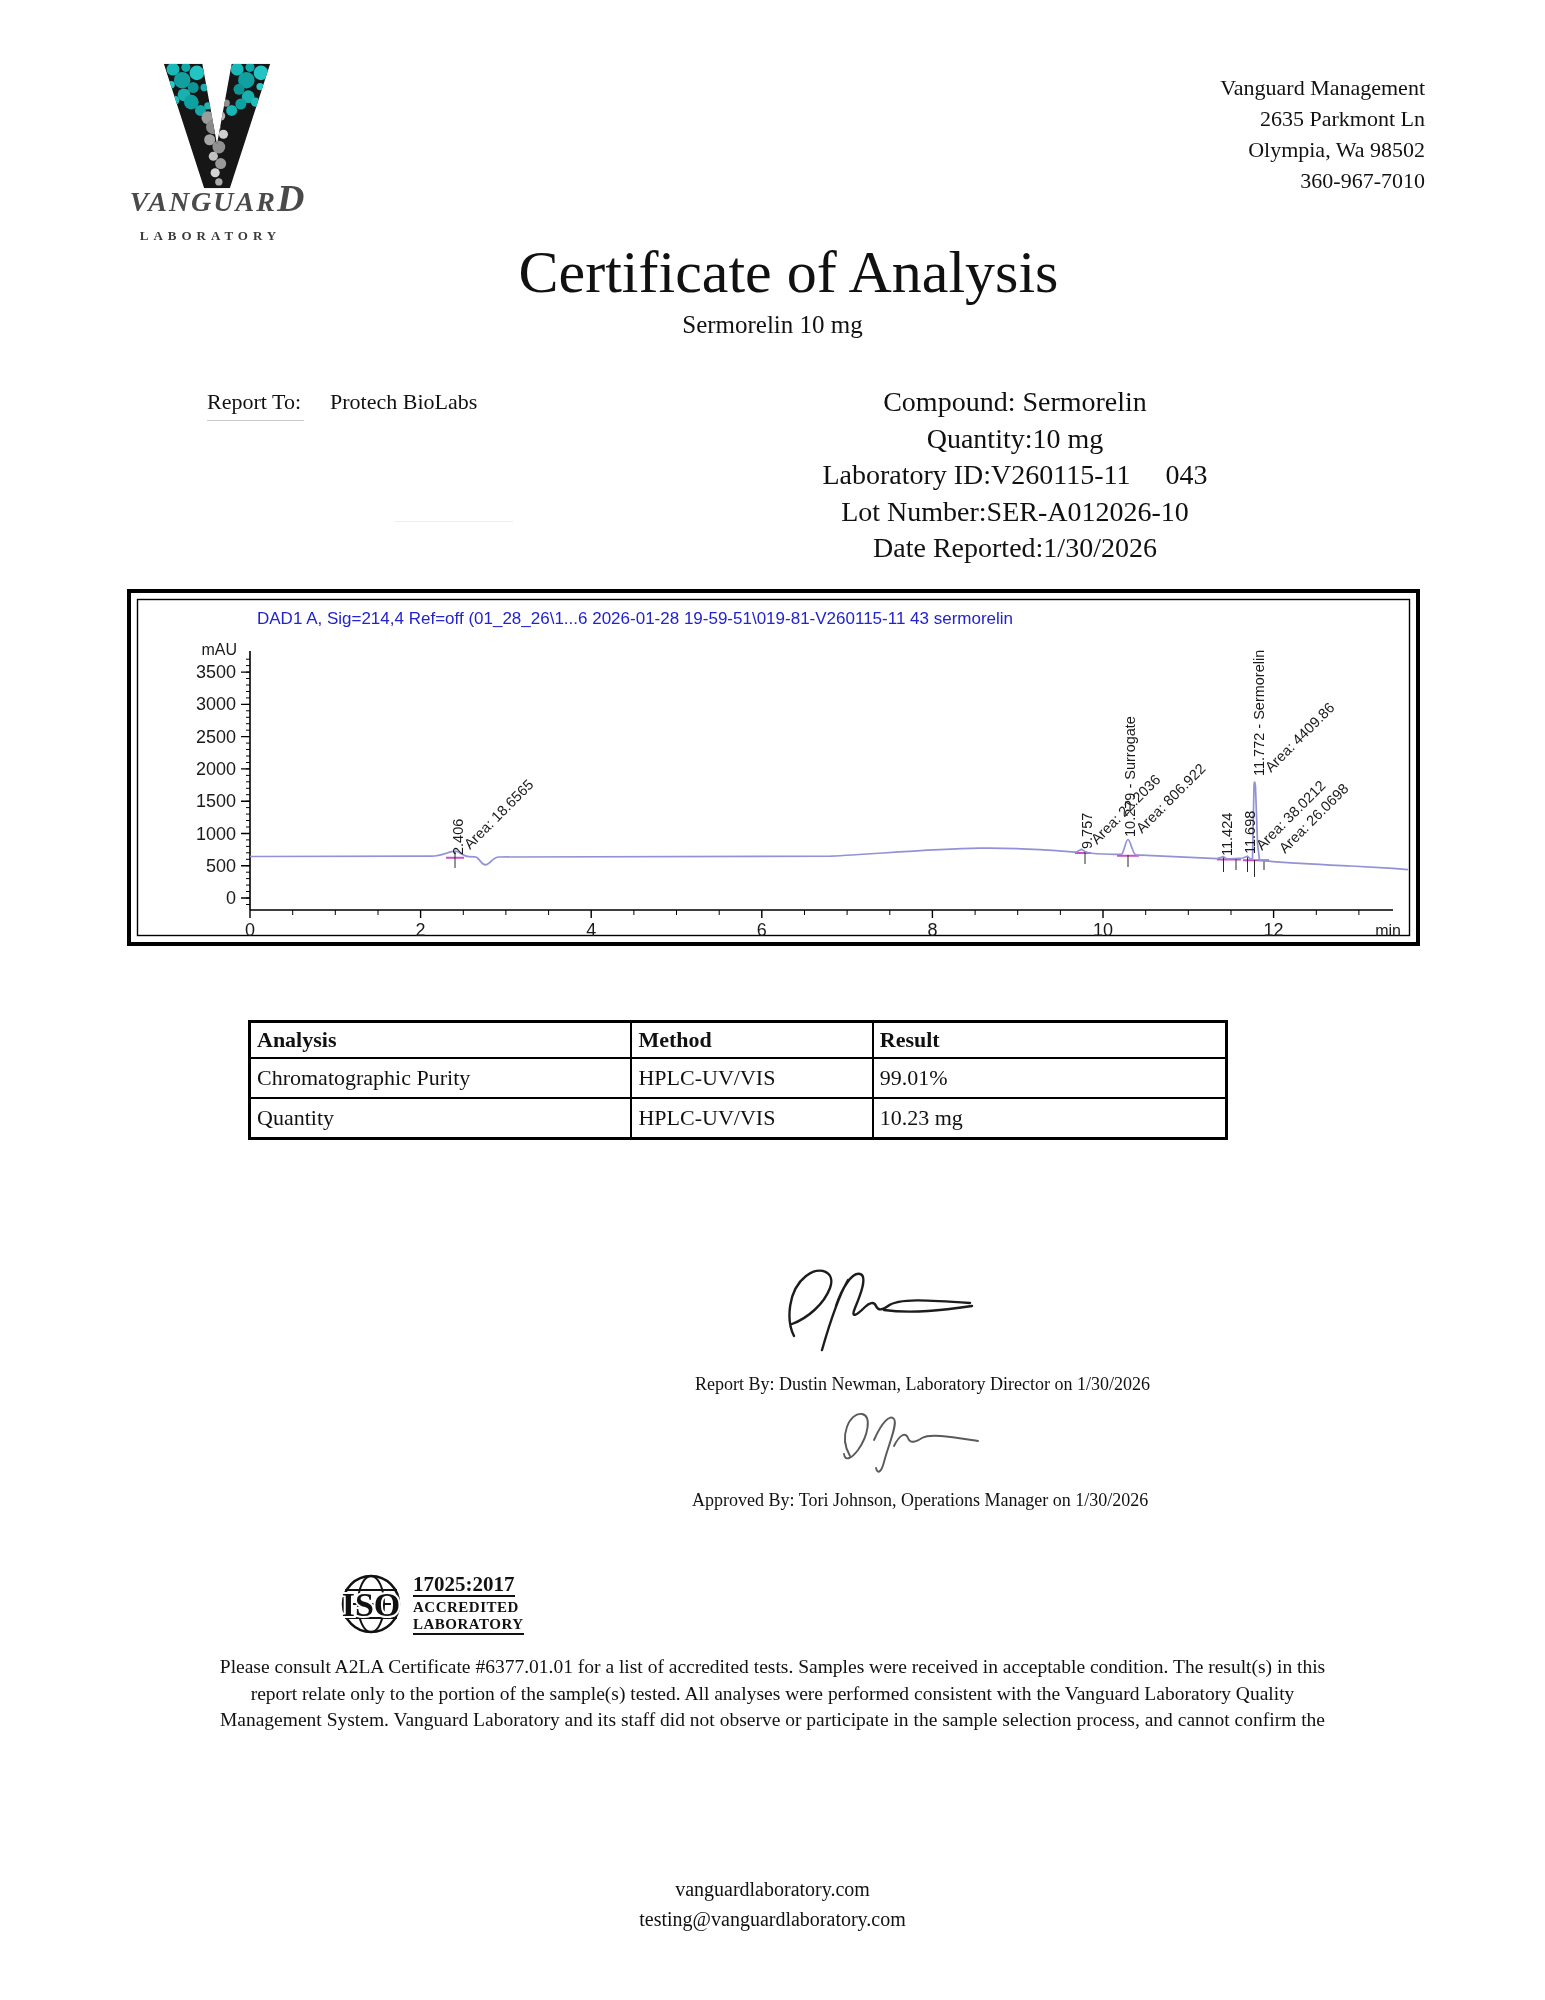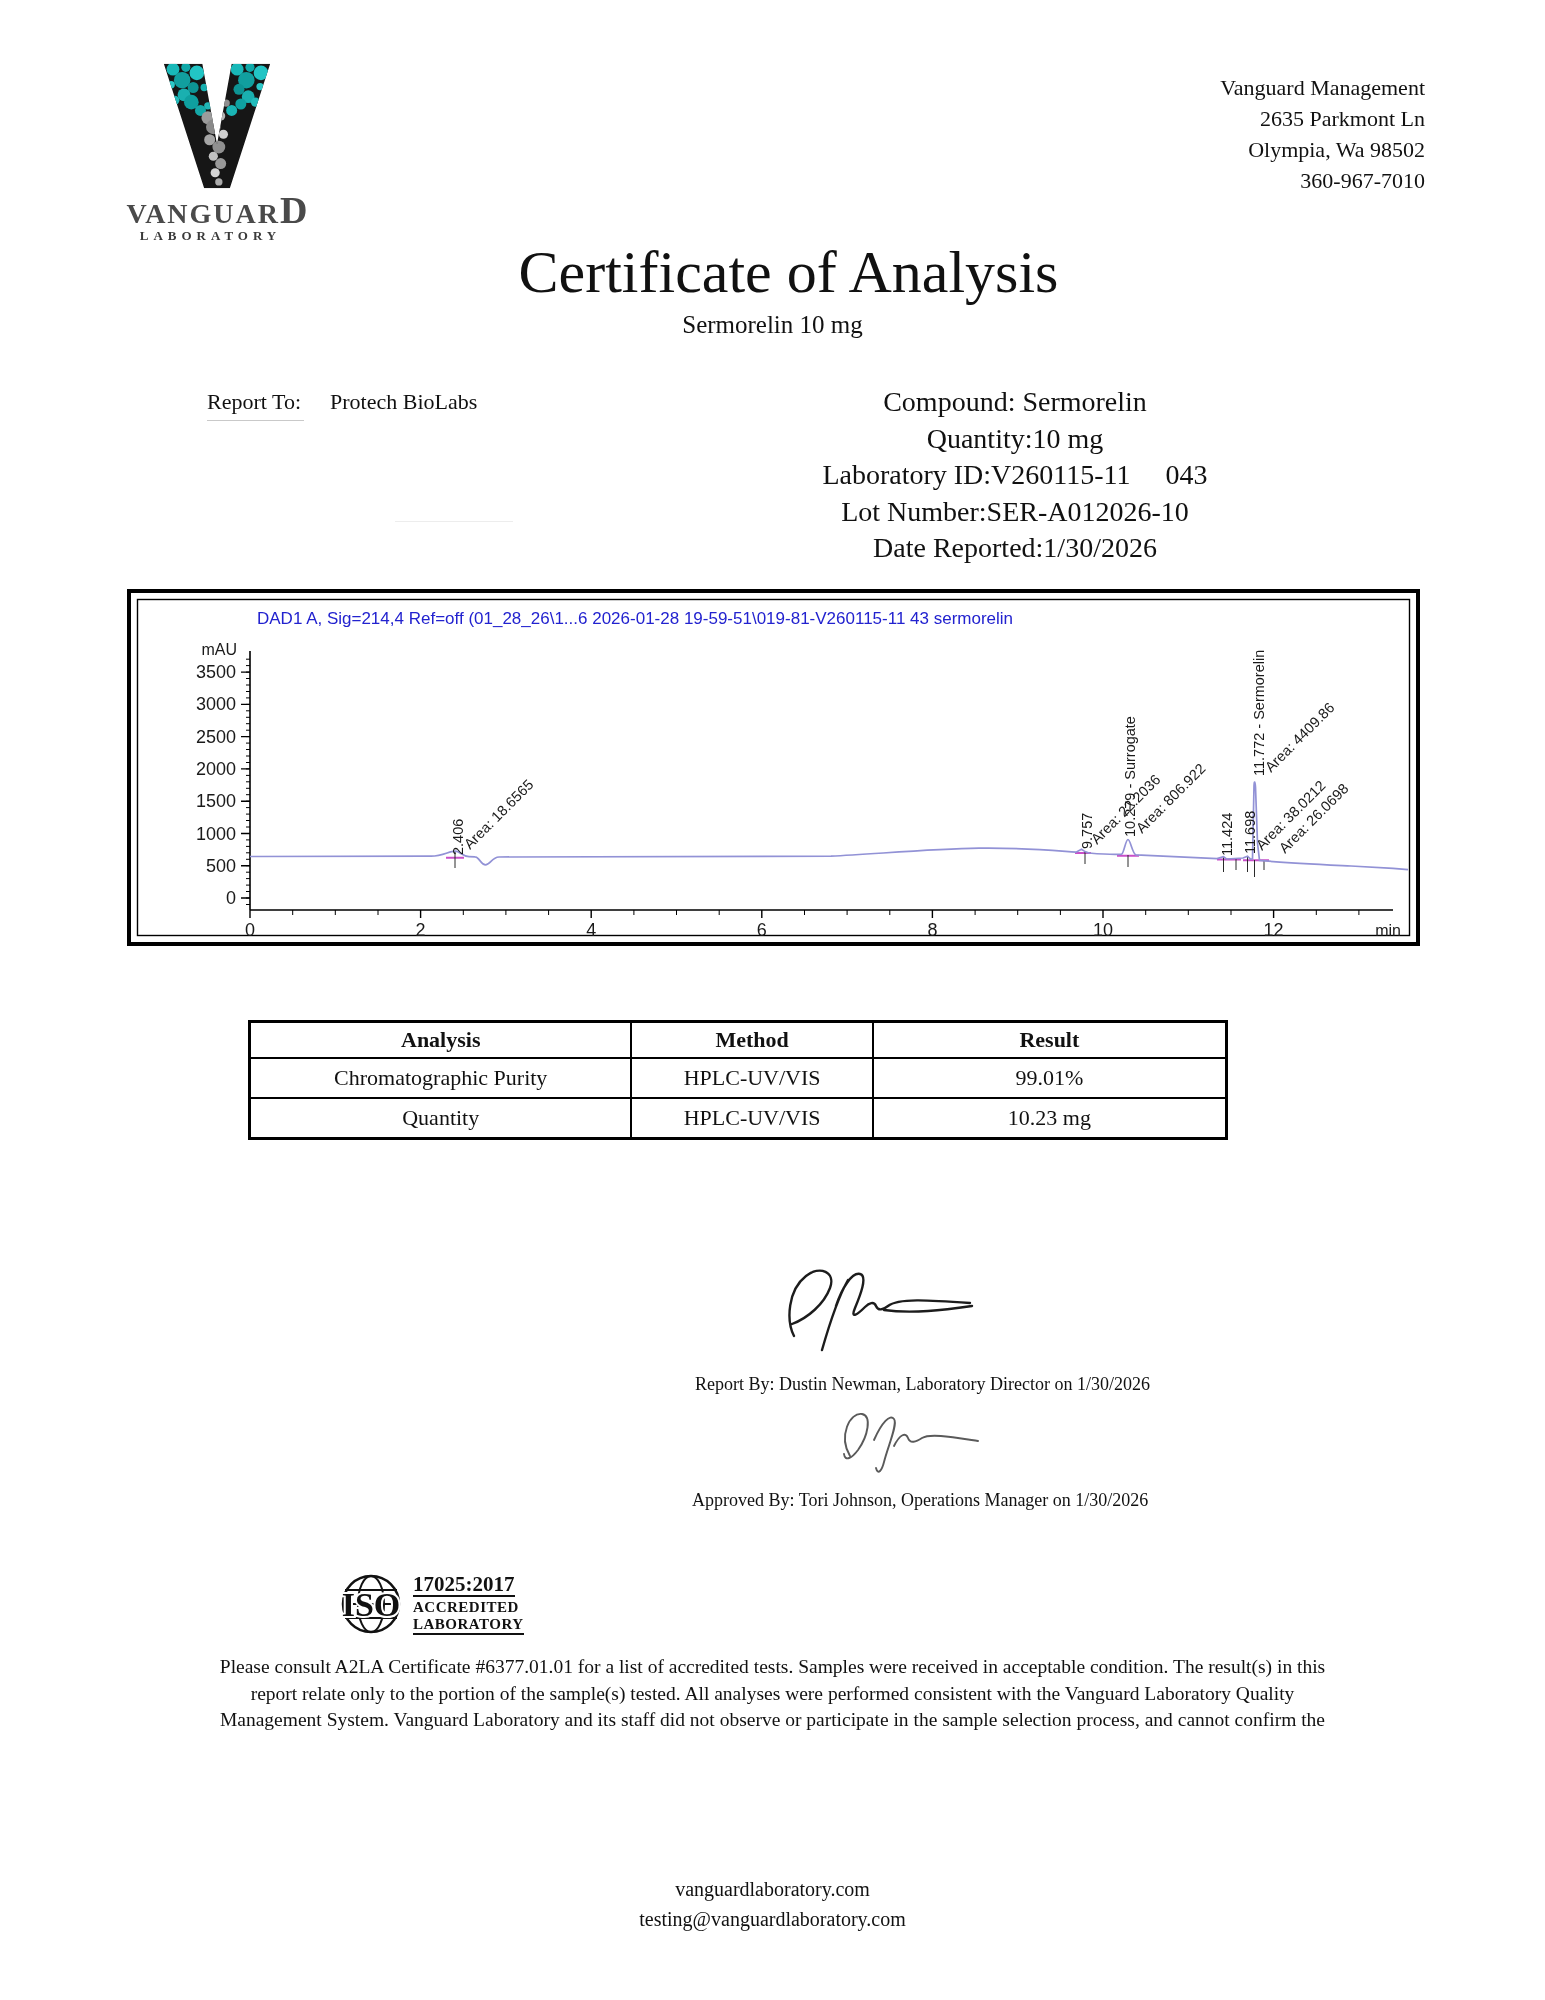--- a/index.html
+++ b/index.html
@@ -21,21 +21,21 @@
   
   .chart-frame{left:127px;top:589px;width:1293px;height:357px;border:4px solid #000;
                box-sizing:border-box;background:#fff;}
   .chart-frame svg{display:block;}
   .ch-title{font-family:"Liberation Sans",sans-serif;font-size:17px;fill:#2222cf;}
   .tick-label{font-family:"Liberation Sans",sans-serif;font-size:18px;fill:#1a1a1a;}
   .unit-label{font-family:"Liberation Sans",sans-serif;font-size:16px;fill:#1a1a1a;}
   .peak-label{font-family:"Liberation Sans",sans-serif;font-size:14.5px;fill:#1a1a1a;}
   
   .results{border-collapse:collapse;left:248px;top:1020px;width:980px;}
-  .results td,.results th{border:2px solid #000;font-size:22px;padding:2px 6px;text-align:center;}
+  .results td,.results th{border:2px solid #000;font-size:22px;padding:2px 6px;text-align:left;}
   table.results{border:3px solid #000;}
   .results th{height:30px;}
   .results td{height:34px;}
   
   .signoff{font-size:18px;}
   
   .iso-text-block{line-height:1;}
   .iso-num{font-size:21px;font-weight:bold;border-bottom:2px solid #111;display:inline-block;padding-bottom:0;}
   .iso-acc{font-size:15px;font-weight:bold;letter-spacing:0.5px;margin-top:3px;}
   .iso-lab{font-size:15px;font-weight:bold;letter-spacing:0.5px;border-bottom:2px solid #111;display:inline-block;padding-bottom:1px;margin-top:2px;}
@@ -86,21 +86,21 @@
         <circle cx="69" cy="81" r="5" fill="#cfcfcf"></circle>
           <circle cx="54" cy="87" r="6" fill="#a5a5a5"></circle>
         <circle cx="64" cy="95" r="7" fill="#909090"></circle>
           <circle cx="58" cy="105" r="5" fill="#c2c2c2"></circle>
         <circle cx="66" cy="113" r="6" fill="#9a9a9a"></circle>
           <circle cx="60" cy="123" r="5" fill="#d5d5d5"></circle>
         <circle cx="64" cy="133" r="4" fill="#ababab"></circle>
       </g>
     </svg>
   </div>
-  <div class="abs" style="left:118px;top:188px;width:200px;text-align:center;">
+  <div class="abs" style="left:118px;top:176px;width:200px;text-align:center;font-style:italic;">
     <span class="brand-text"><span>VANGUAR</span><span class="brand-d">D</span></span>
   </div>
   <div class="abs brand-sub" style="left:118px;top:228px;width:185px;text-align:center;">LABORATORY</div>
 
   <div class="abs addr" style="right:120px;top:72px;">
     <div>Vanguard Management</div>
     <div>2635 Parkmont Ln</div>
     <div>Olympia, Wa 98502</div>
     <div>360-967-7010</div>
   </div>

